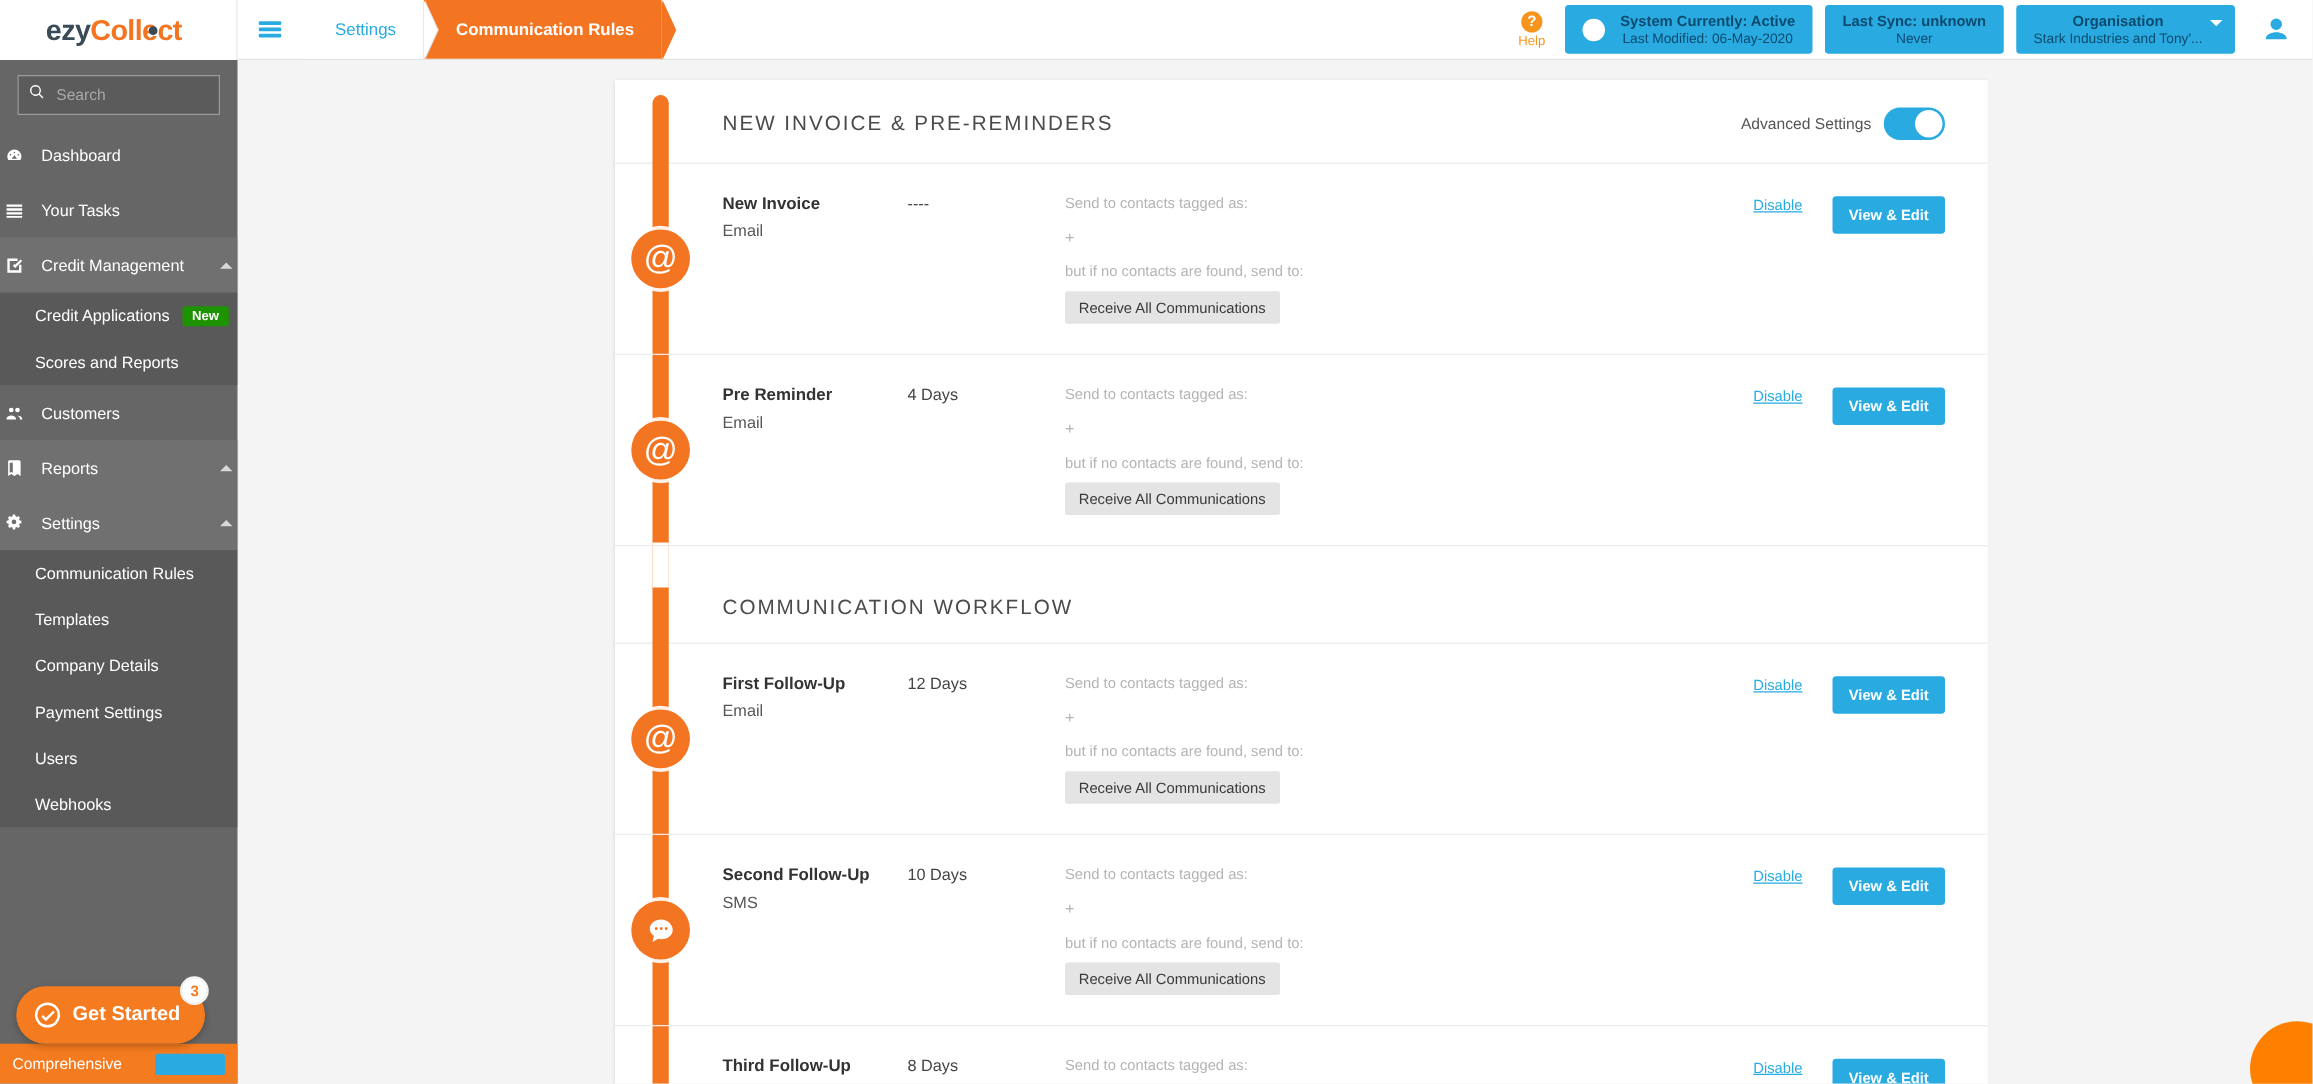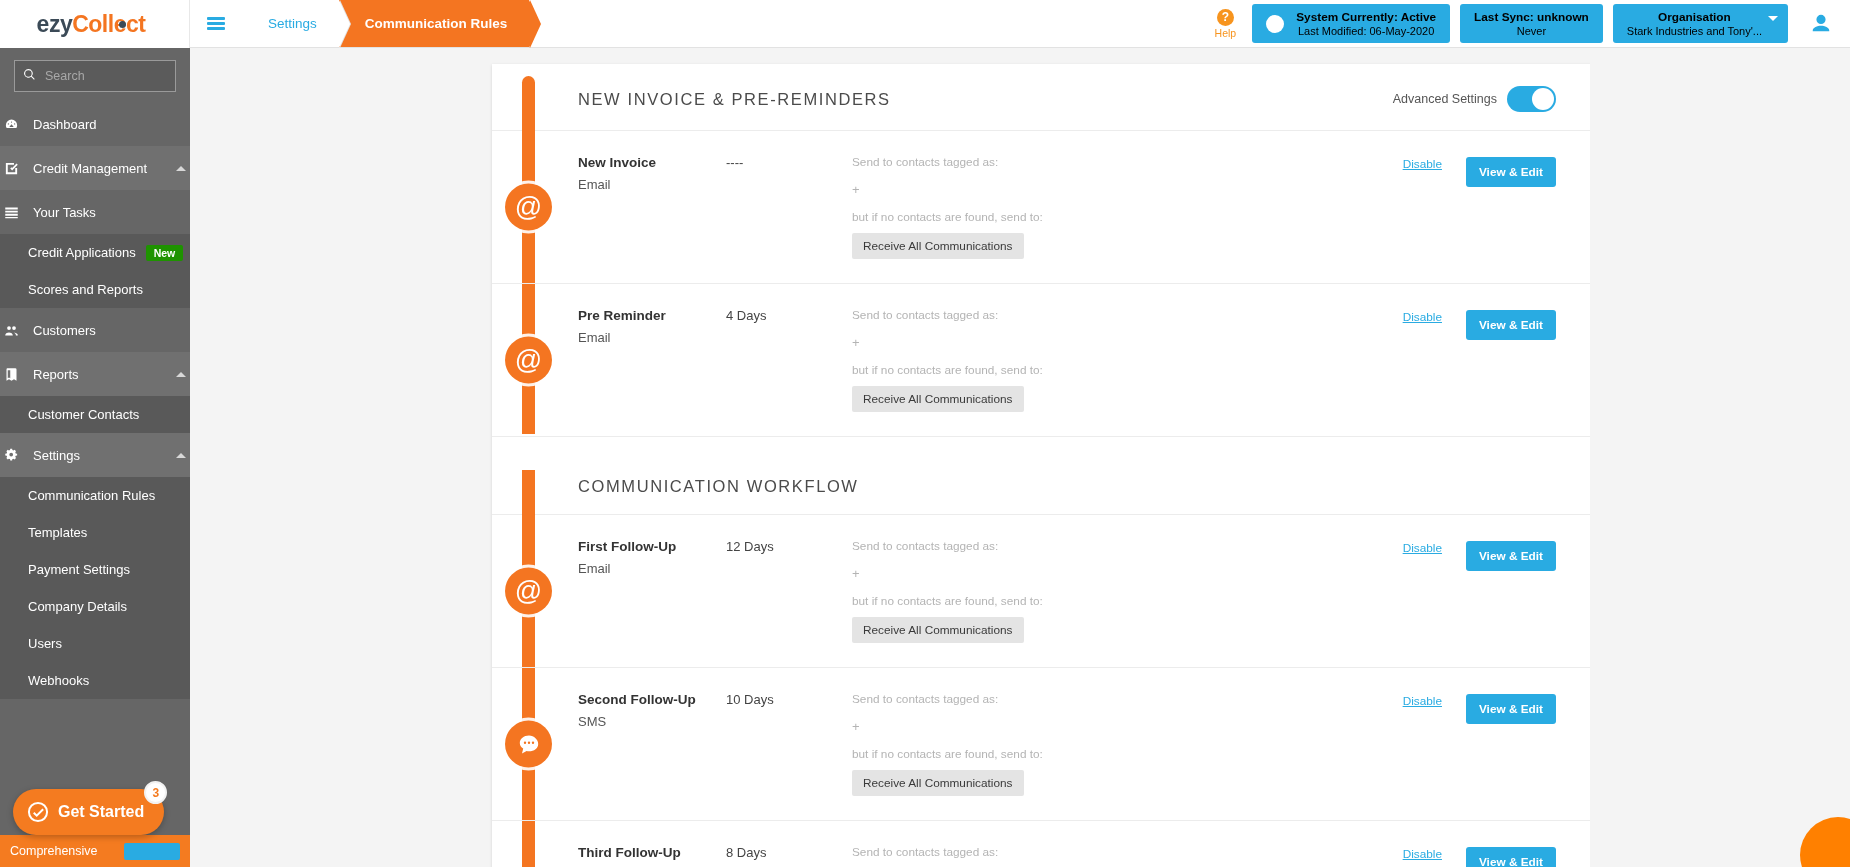--- a/index.html
+++ b/index.html
@@ -69,21 +69,21 @@
     margin-right: 6px; cursor: pointer;
   }
   .help-circle {
     width: 17px; height: 17px; border-radius: 50%; background: #f7941e;
     color: #fff; font-size: 12px; font-weight: bold; line-height: 17px;
     text-align: center;
   }
   .help-label { color: #f7941e; font-size: 10.5px; margin-top: 1px; }
 
   .pill {
-    background: #29abe2; color: #000000; border-radius: 3px;
+    background: #29abe2; color: #0c4a6e; border-radius: 3px;
     padding: 6px 14px; display: flex; align-items: center; cursor: pointer;
     height: 39px;
   }
   .pill-dot {
     width: 18px; height: 18px; border-radius: 50%; background: #fff;
     margin-right: 12px; flex: none;
   }
   .pill-lines { display: flex; flex-direction: column; align-items: center; }
   .pill-t1 { font-size: 11.8px; font-weight: bold; line-height: 14px; white-space: nowrap; }
   .pill-t2 { font-size: 11px; line-height: 14px; white-space: nowrap; }
@@ -325,96 +325,91 @@
 
     <div class="nav-item">
       <span class="ico">
         <svg viewBox="0 0 24 24">
             <path d="M12 4a9 9 0 0 0-9 9 9 9 0 0 0 1.2 4.5h15.6A9 9 0 0 0 21 13a9 9 0 0 0-9-9zm0 3a1 1 0 1 1 0 2 1 1 0 0 1 0-2zm-5 3a1 1 0 1 1 0 2 1 1 0 0 1 0-2zm10 0a1 1 0 1 1 0 2 1 1 0 0 1 0-2zm-5 1.5 3.5 4.5H8.5z"></path>
           </svg>
       </span>
       <span>Dashboard</span>
     </div>
 
+    <div class="nav-item">
+      <span class="ico">
+        <svg viewBox="0 0 24 24">
+            <path d="M2 4h20v3H2zM2 9h20v3H2zM2 14h20v3H2zM2 19h20v2H2z"></path>
+          </svg>
+      </span>
+      <span>Your Tasks</span>
+    </div>
+
     <div class="nav-item nav-parent-hl">
       <span class="ico">
         <svg viewBox="0 0 24 24">
             <path d="M3 3h13v3H6v12h12v-7h3v10H3zM10 12l3 3 9-9-2-2-7 7-1-1z"></path>
           </svg>
       </span>
       <span>Credit Management</span>
       <span class="arrow"></span>
     </div>
 
+    <div class="nav-group">
+      <div class="nav-sub">
+        <span>Credit Applications</span>
+        <span class="badge-new">New</span>
+      </div>
+      <div class="nav-sub">
+        <span>Scores and Reports</span>
+      </div>
+    </div>
+
     <div class="nav-item">
       <span class="ico">
         <svg viewBox="0 0 24 24">
-            <path d="M2 4h20v3H2zM2 9h20v3H2zM2 14h20v3H2zM2 19h20v2H2z"></path>
-          </svg>
-      </span>
-      <span>Your Tasks</span>
-    </div>
-
-    <div class="nav-group">
-      <div class="nav-sub">
-        <span>Credit Applications</span>
-        <span class="badge-new">New</span>
-      </div>
-      <div class="nav-sub">
-        <span>Scores and Reports</span>
-      </div>
-    </div>
-
-    <div class="nav-item">
-      <span class="ico">
-        <svg viewBox="0 0 24 24">
             <path d="M8 11a3 3 0 1 0 0-6 3 3 0 0 0 0 6zm8 0a3 3 0 1 0 0-6 3 3 0 0 0 0 6zM2 19c0-2.7 4-4 6-4s6 1.3 6 4v1H2zm13.5-3.6c1.7.6 3.5 1.7 3.5 3.6v1h3v-1c0-2.2-2.9-3.3-5-3.6z"></path>
           </svg>
       </span>
       <span>Customers</span>
     </div>
 
     <div class="nav-item nav-parent-hl">
       <span class="ico">
         <svg viewBox="0 0 24 24">
             <path d="M5 2h13a2 2 0 0 1 2 2v18l-4-2.5L12 22l-4-2.5L4 22V4a2 2 0 0 1 1-2zm1 3v13l2-1.2 2 1.2V5z"></path>
           </svg>
       </span>
       <span>Reports</span>
       <span class="arrow"></span>
     </div>
 
-    <div class="nav-group">
-      <div class="nav-sub">
-        <span>Customer Contacts</span>
-      </div>
-    </div>
 
     <div class="nav-item nav-parent-hl">
       <span class="ico">
         <svg viewBox="0 0 24 24">
             <path d="M10 1 9.6 3.3a7 7 0 0 0-1.7.7L6 2.8 3.8 5l1.2 1.9a7 7 0 0 0-.7 1.7L2 9v3l2.3.4c.2.6.4 1.2.7 1.7L3.8 16 6 18.2l1.9-1.2c.5.3 1.1.5 1.7.7L10 20h3l.4-2.3c.6-.2 1.2-.4 1.7-.7l1.9 1.2L19.2 16 18 14.1c.3-.5.5-1.1.7-1.7L21 12V9l-2.3-.4a7 7 0 0 0-.7-1.7L19.2 5 17 2.8l-1.9 1.2a7 7 0 0 0-1.7-.7L13 1zm1.5 6.5a3 3 0 1 1 0 6 3 3 0 0 1 0-6z"></path>
           </svg>
       </span>
       <span>Settings</span>
       <span class="arrow"></span>
     </div>
 
     <div class="nav-group">
       <div class="nav-sub">
         <span>Communication Rules</span>
       </div>
       <div class="nav-sub">
         <span>Templates</span>
       </div>
       <div class="nav-sub">
+        <span>Company Details</span>
+      </div>
+      <div class="nav-sub">
         <span>Payment Settings</span>
-      </div>
-      <div class="nav-sub">
-        <span>Company Details</span>
       </div>
       <div class="nav-sub">
         <span>Users</span>
       </div>
       <div class="nav-sub">
         <span>Webhooks</span>
       </div>
     </div>
 
     <div class="get-started">

